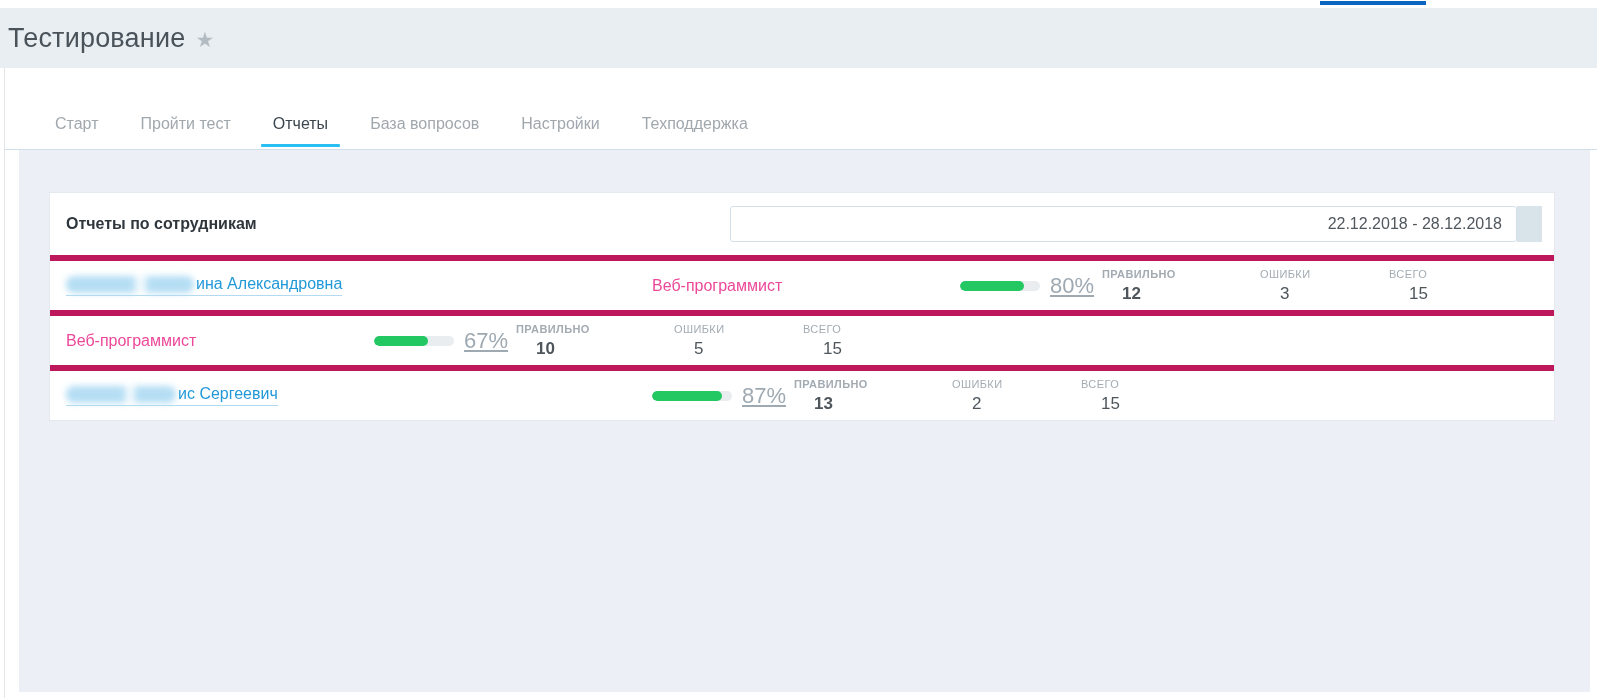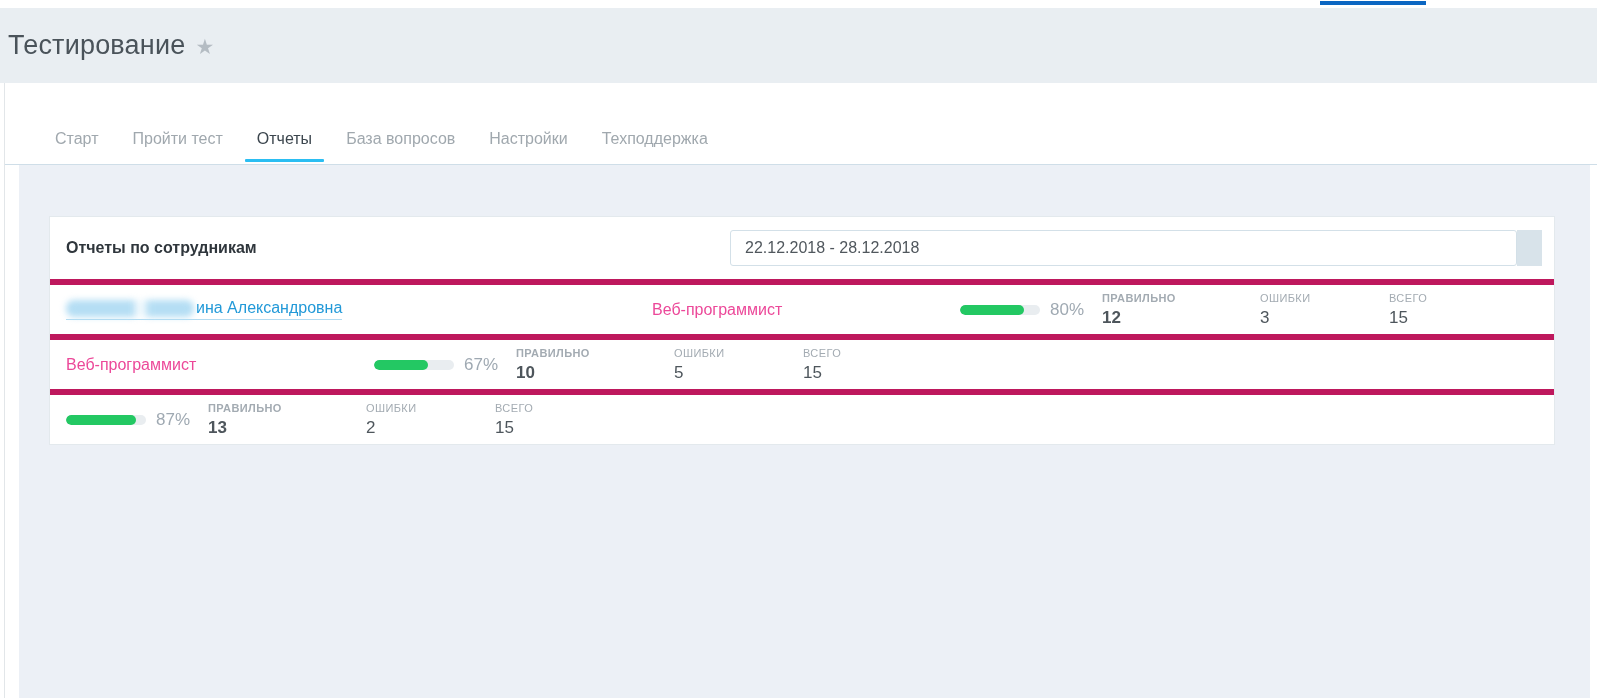--- a/index.html
+++ b/index.html
@@ -3,65 +3,65 @@
 <meta charset="utf-8">
 <style>
   * { margin:0; padding:0; box-sizing:border-box; }
   html,body { width:1597px; height:698px; background:#fff; font-family:"Liberation Sans", sans-serif; overflow:hidden; }
 
   
   .top-strip { position:relative; height:8px; background:#fff; }
   .top-indicator { position:absolute; left:1320px; top:1px; width:106px; height:4px; background:#0b66c2; }
 
   
-  .page-header { height:75px; background:#e9eef2; display:flex; align-items:center; padding-left:8px; }
+  .page-header { height:60px; background:#e9eef2; display:flex; align-items:center; padding-left:8px; }
   .page-title { font-size:27px; font-weight:300; color:#4a535a; letter-spacing:.2px; }
   .star { font-size:21px; color:#b4bcc3; margin-left:10px; margin-top:3px; }
 
   
   .main { position:relative; margin-left:4px; border-left:1px solid #e2e6e9; background:#fff; height:630px; }
 
   
-  .tabs { height:82px; display:flex; align-items:flex-end; padding-left:44px; gap:22px; border-bottom:1px solid #cfdee8; }
+  .tabs { height:82px; display:flex; align-items:flex-end; padding-left:44px; gap:30px; border-bottom:1px solid #cfdee8; }
   .tab { position:relative; font-size:16px; color:#a0a8ae; padding:0 6px 16px; cursor:pointer; white-space:nowrap; }
   .tab.active { color:#3c464e; }
   .tab.active::after { content:""; position:absolute; left:-6px; right:-6px; bottom:2px; height:3px; background:#2bbef2; border-radius:1px; }
 
   
   .panel { position:relative; background:#ecf0f6; margin:0 7px 6px 14px; height:542px; }
 
   
-  .card { position:absolute; left:30px; top:51px; width:1506px; background:#fff; border:1px solid #e3e9ed; }
+  .card { position:absolute; left:30px; top:42px; width:1506px; background:#fff; border:1px solid #e3e9ed; }
   .card-header { height:62px; display:flex; align-items:center; padding:0 12px 0 16px; }
   .card-title { font-size:16px; font-weight:700; color:#2f363c; }
   .date-group { margin-left:auto; display:flex; align-items:center; }
-  .date-input { width:787px; height:36px; border:1px solid #d3e0e8; border-radius:3px; padding:0 14px; font-family:"Liberation Sans", sans-serif; font-size:16px; color:#50575d; outline:none; }
+  .date-input { width:787px; height:36px; border:1px solid #d3e0e8; border-radius:3px; padding:0 14px; font-family:"Liberation Sans", sans-serif; font-size:16px; color:#50575d; outline:none;text-align:right; }
   .cal-btn { width:25px; height:36px; background:#d8e3ea; border:none; cursor:pointer; }
 
   
   .row { height:55px; border-top:6px solid #be185d; display:flex; align-items:center; padding:0 16px; background:#fff; }
   .name-cell { width:586px; display:flex; align-items:center; }
   .name-link { display:inline-flex; align-items:center; color:#2299d8; font-size:16px; text-decoration:none; border-bottom:1px solid rgba(34,153,216,.35); padding-bottom:2px; cursor:pointer; }
   .name-redacted { display:inline-block; height:17px; border-radius:8px; margin-right:2px;
     background:linear-gradient(90deg,#b5def4 0%,#b5def4 52%,rgba(181,222,244,.15) 56%,rgba(181,222,244,.15) 60%,#b5def4 65%,#b5def4 100%);
     filter:blur(3px); }
   .row:nth-of-type(2) .name-redacted { width:128px; }
   .row:nth-of-type(3) .name-redacted { width:98px; }
   .row:nth-of-type(4) .name-redacted { width:110px; }
   .pos-cell { width:308px; font-size:16px; color:#ec4899; }
   .bar-cell { width:142px; display:flex; align-items:center; }
   .bar-track { width:80px; height:10px; border-radius:5px; background:#e9edf0; overflow:hidden; }
   .bar-fill { height:10px; border-radius:5px; background:#23c863; }
-  .bar-pct { margin-left:10px; font-size:17px; color:#9fa9b2; }
+  .bar-pct { margin-left:10px; font-size:22px; color:#9fa9b2;text-decoration:underline; }
   .stat-cell { display:flex; flex-direction:column; }
   .stat-correct { width:158px;font-weight:bold; }
   .stat-errors { width:129px; }
   .stat-total { flex:1; }
   .stat-label { font-size:11px; color:#a3abb2; letter-spacing:.4px; }
-  .stat-value { font-size:17px; color:#4e565c; margin-top:4px; }
+  .stat-value { font-size:17px; color:#4e565c; margin-top:4px;margin-left:20px; }
 </style>
 </head>
 <body>
 
 <div class="top-strip">
   <div class="top-indicator"></div>
 </div>
 
 <div class="page-header">
   <span class="page-title">Тестирование</span>
@@ -134,20 +134,26 @@
           <span class="stat-label">ОШИБКИ</span>
           <span class="stat-value">5</span>
         </div>
         <div class="stat-cell stat-total">
           <span class="stat-label">ВСЕГО</span>
           <span class="stat-value">15</span>
         </div>
       </div>
 
       <div class="row">
+        <div class="name-cell">
+          <a class="name-link">
+            <span class="name-redacted"></span>
+            <span>ис Сергеевич</span>
+          </a>
+        </div>
         <div class="bar-cell">
           <div class="bar-track">
             <div class="bar-fill" style="width: 87%;"></div>
           </div>
           <span class="bar-pct">87%</span>
         </div>
         <div class="stat-cell stat-correct">
           <span class="stat-label">ПРАВИЛЬНО</span>
           <span class="stat-value">13</span>
         </div>

